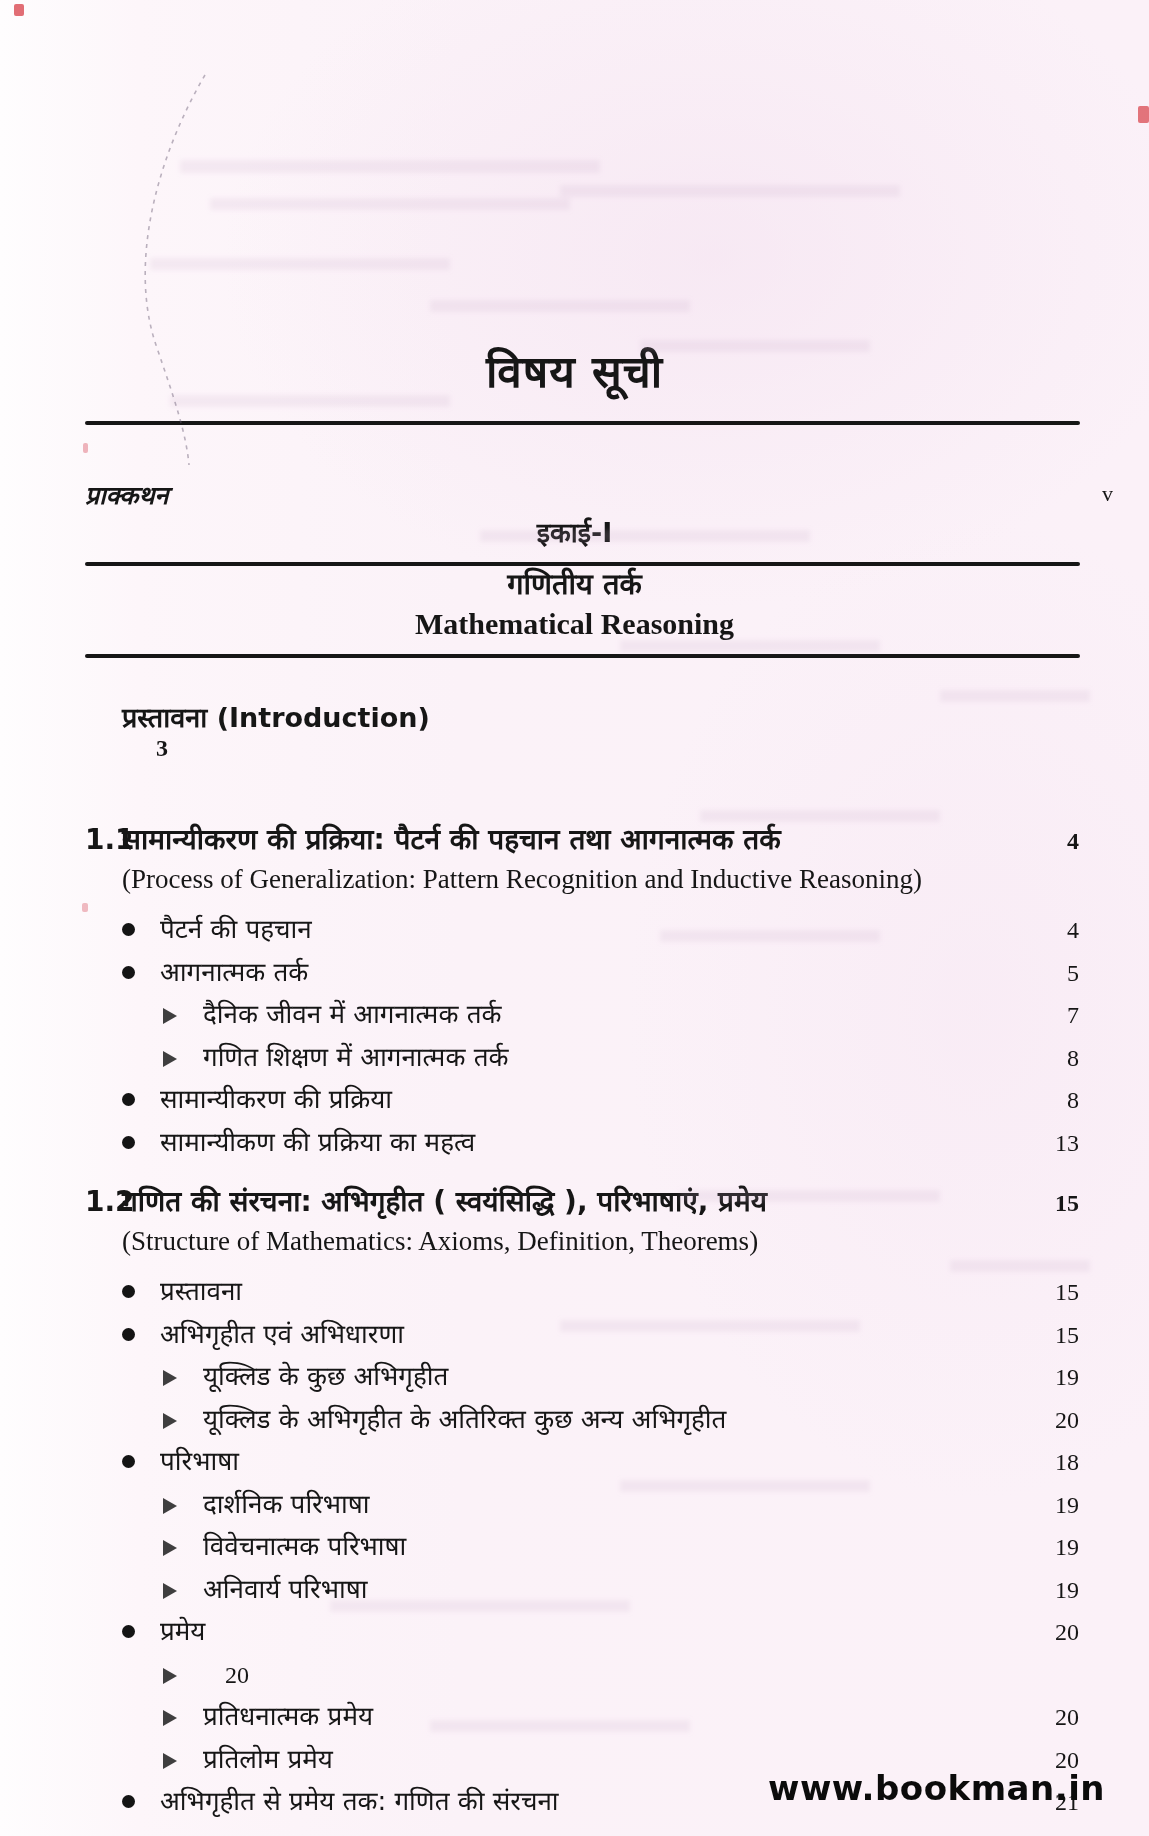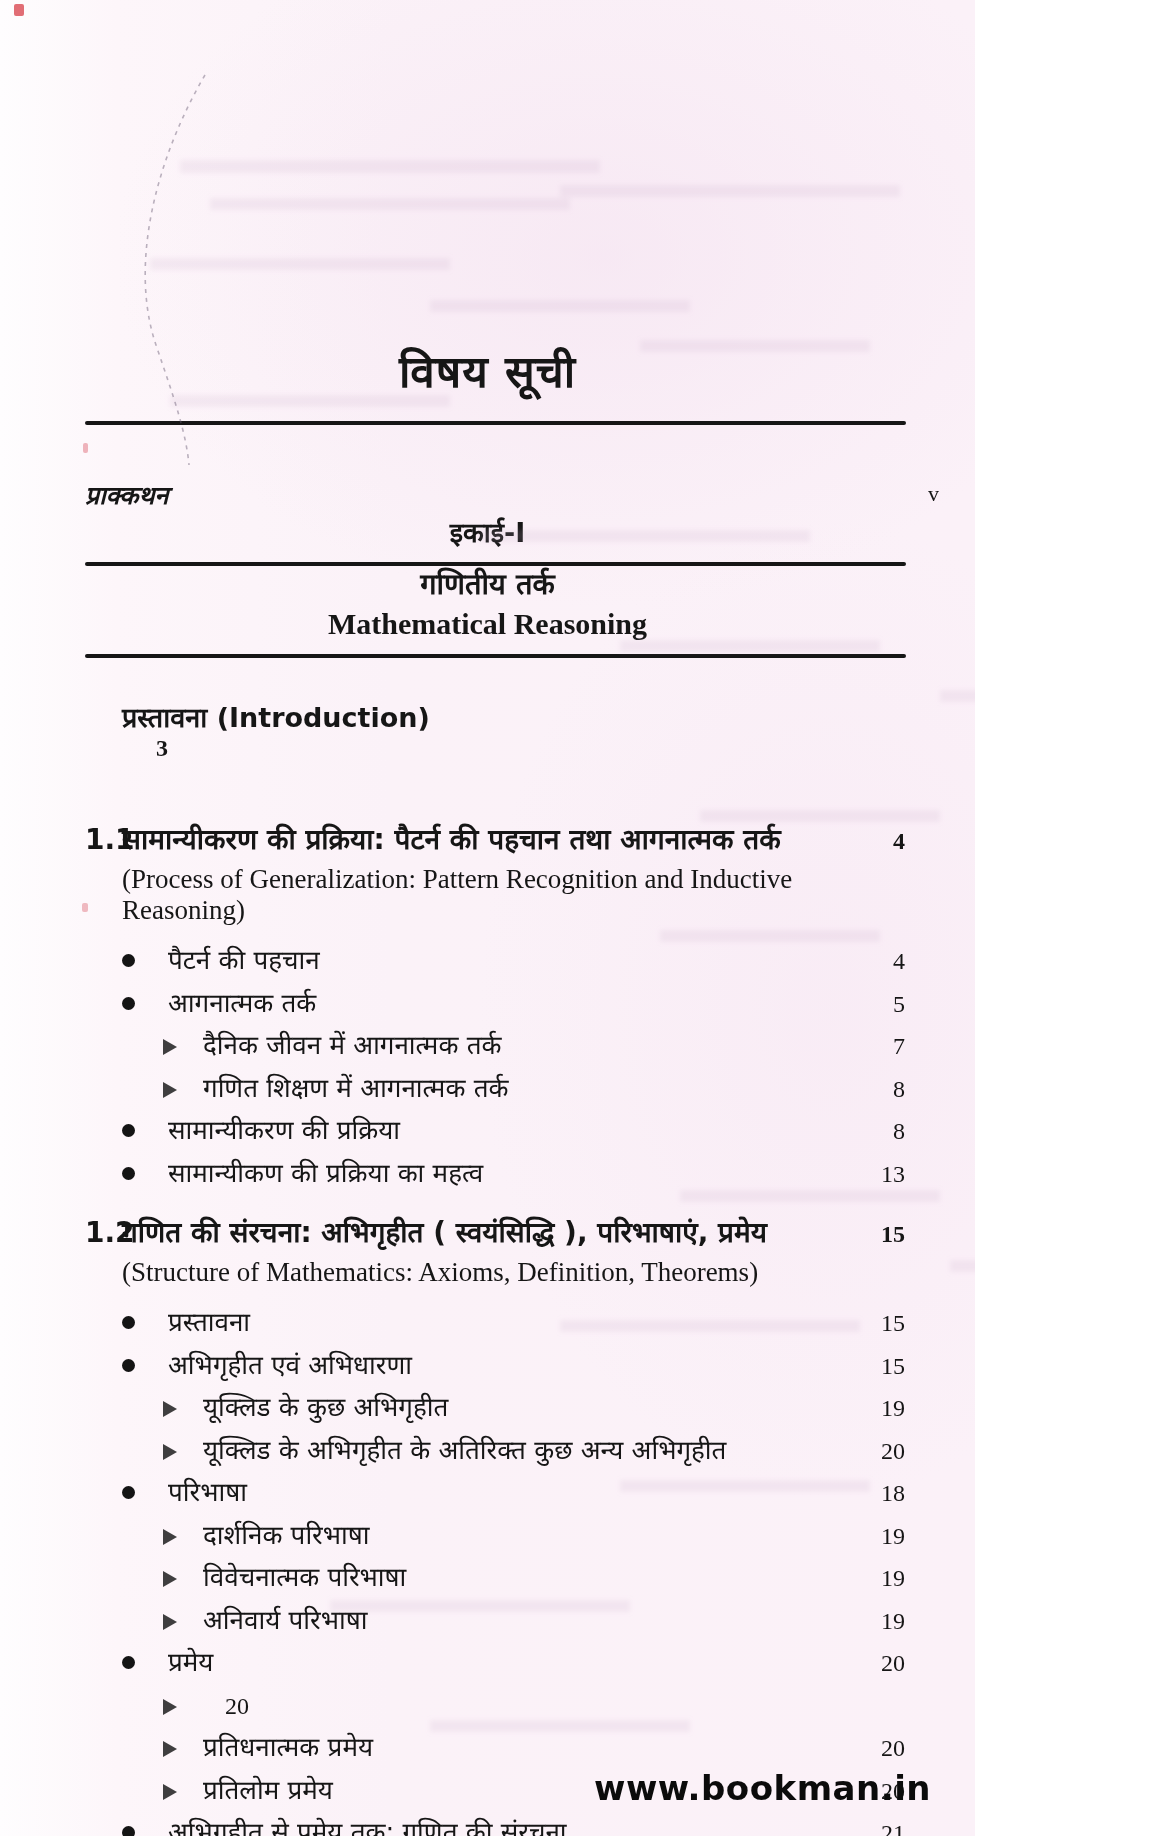--- a/index.html
+++ b/index.html
@@ -1,18 +1,18 @@
 <!DOCTYPE html>
 <html><head>
 <meta charset="utf-8">
 <style>
   html,body{margin:0;padding:0;}
   body{width:1149px;height:1836px;overflow:hidden;
        font-family:"DejaVu Sans","Liberation Sans",sans-serif;}
-  .page{position:relative;width:975px;height:1836px;color:#161616;
+  .page{position:relative;width:1149px;height:1836px;color:#161616;
         background:
           radial-gradient(ellipse 700px 500px at 62% 14%, rgba(242,222,238,.45), rgba(242,222,238,0) 70%),
           radial-gradient(ellipse 500px 700px at 85% 55%, rgba(244,226,240,.35), rgba(244,226,240,0) 70%),
           linear-gradient(90deg,#fefdfe 0%,#fdf6fa 12%,#fbf2f8 40%,#fbf1f8 100%);
         overflow:hidden;}
   
   .artifacts{position:absolute;inset:0;pointer-events:none;}
   .speck{position:absolute;border-radius:2px;}
   
   .doc-title{margin:0;padding-top:342px;text-align:center;
@@ -37,21 +37,21 @@
             font-family:"Liberation Serif","DejaVu Serif",serif;font-size:24px;}
   .bold-page{font-weight:700;}
   .row-intro{font-size:27px;font-weight:700;padding-left:37px;margin-bottom:60px;flex-direction:column;}
   .row-intro .entry-text{flex:1;}
   .section-block{margin:26px 0 12px;}
   .section-head{font-size:28px;font-weight:700;line-height:1.25;}
   .section-num{width:37px;flex:none;}
   .section-text{flex:1;padding-right:20px;}
   .section-sub{font-size:27px;padding-left:37px;margin-top:7px;margin-bottom:18px;
                font-family:"Liberation Serif","DejaVu Serif",serif;font-weight:500;}
-  .row-bullet{font-size:26px;padding-left:37px;margin-bottom:10px;line-height:1.25;gap:8px;}
+  .row-bullet{font-size:26px;padding-left:37px;margin-bottom:10px;line-height:1.25;}
   .row-sub{font-size:26px;padding-left:78px;margin-bottom:10px;line-height:1.25;}
   .entry-text{flex:1;padding-right:12px;}
   .marker-cell{flex:none;display:inline-block;}
   .bullet-dot{width:38px;}
   .bullet-dot i{display:inline-block;width:13px;height:13px;border-radius:50%;
                 background:#141414;transform:translateY(-2px);}
   .arrow-head{width:40px;}
   .arrow-head i{display:inline-block;width:0;height:0;
                 border-left:14px solid #2a2a2a;border-top:8px solid transparent;
                 border-bottom:8px solid transparent;transform:translateY(1px);opacity:.9;}

